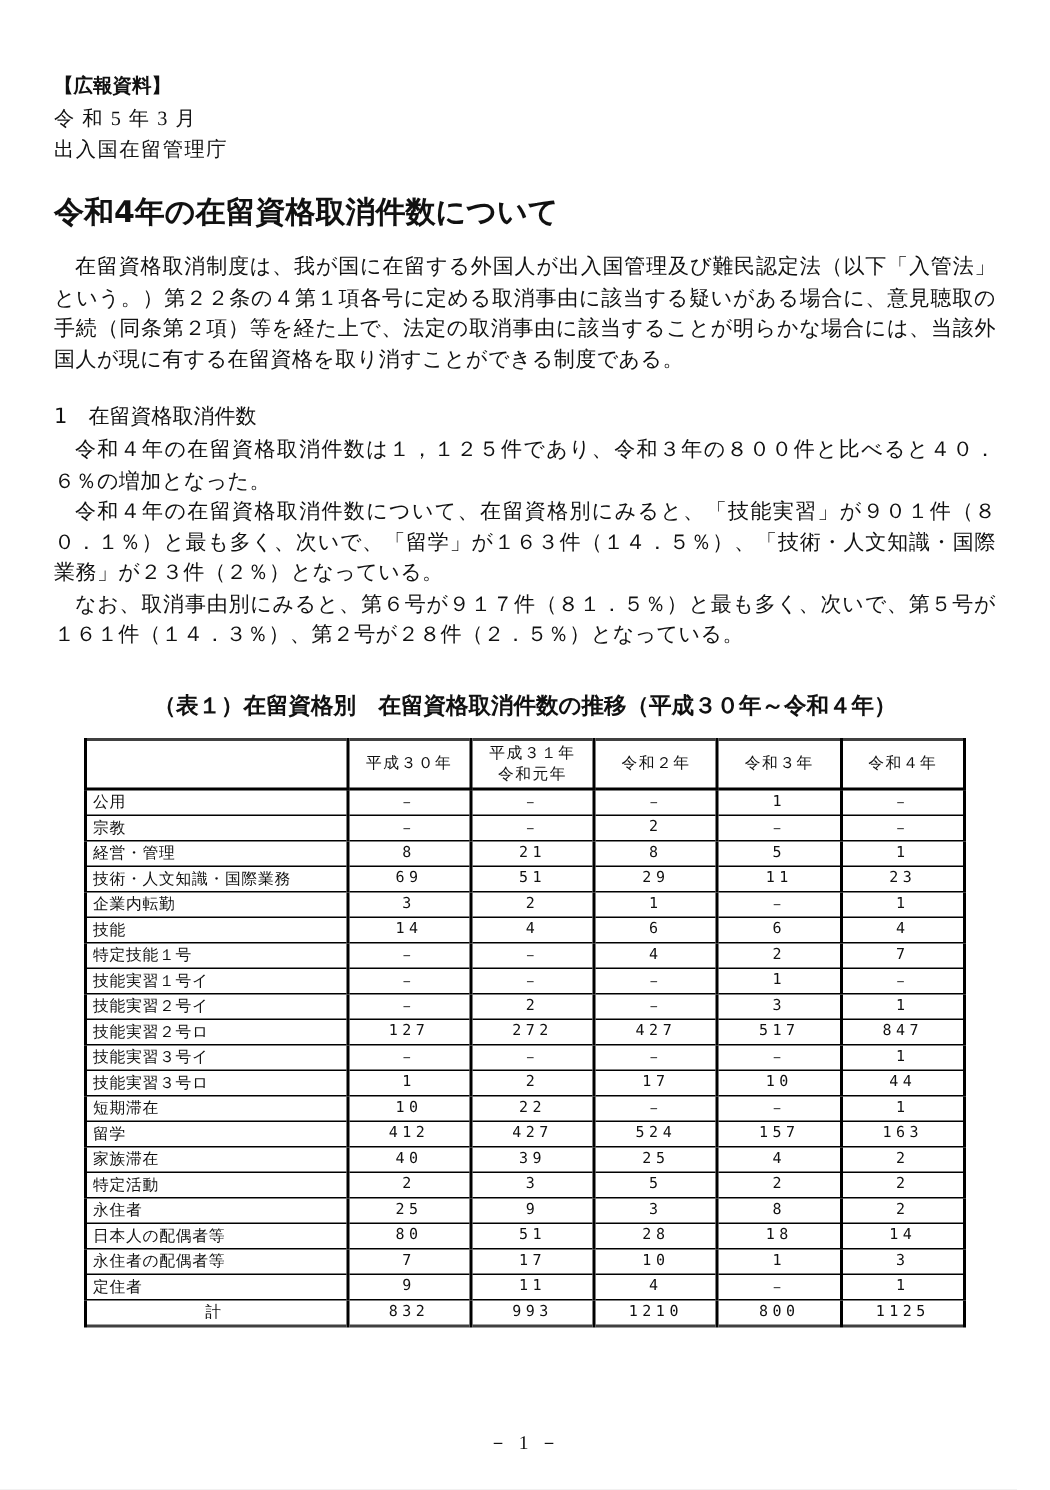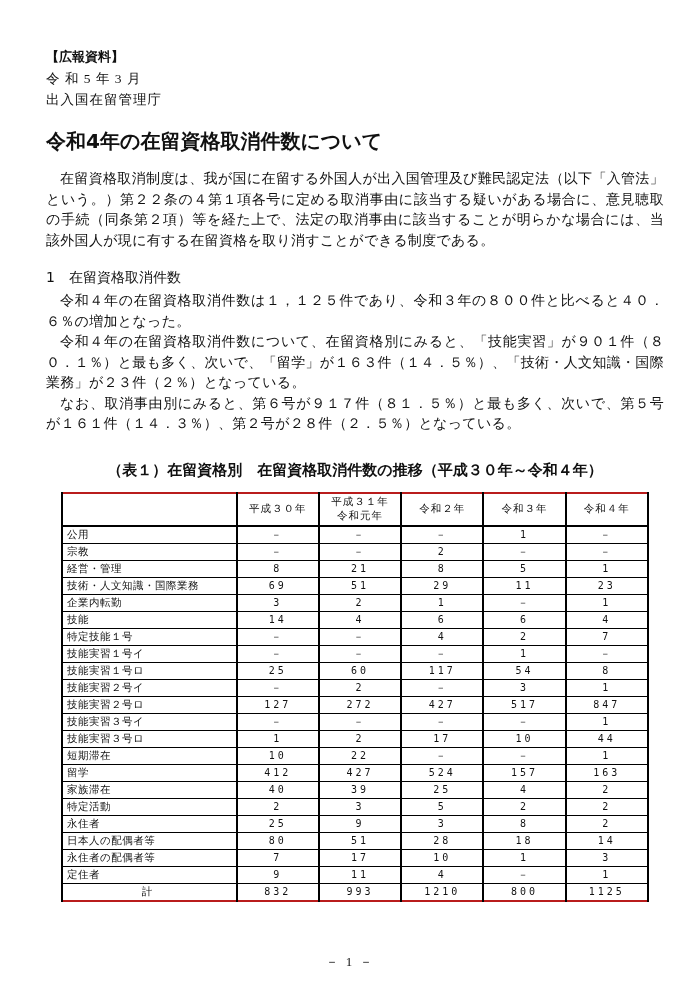--- a/index.html
+++ b/index.html
@@ -6,21 +6,21 @@
   .page{
     position:relative;
     width:700px;height:993px;
     margin:0 auto;
     background:#ffffff;
     color:#111;
     font-family:"Liberation Serif","DejaVu Serif",serif;
     overflow:hidden;
     box-sizing:border-box;
   }
-  .content{padding:48px 36px 0 46px;}
+  .content{padding:48px 36px 0 36px;}
   .header-label{
     font-family:"DejaVu Sans","Liberation Sans",sans-serif;
     font-weight:bold;font-size:13px;
   }
   .date-block{
     font-size:13.5px;
     line-height:21px;
     margin-top:2px;
     margin-right:2px;
     letter-spacing:1px;
@@ -64,21 +64,21 @@
   table.data-table th,
   table.data-table td{
     border-top:1px solid #000;
     border-bottom:1px solid #000;
     border-left:2px solid #000;
     border-right:2px solid #000;
     padding:1px 4px;
     height:15px;
     box-sizing:border-box;
   }
-  table.data-table{border:2px solid #b91c1c;}
+  table.data-table{border:2px solid #404040;}
   table.data-table thead th{
     border-bottom:2px solid #000;
     font-weight:normal;
     text-align:center;
     white-space:pre-line;
     height:33px;
     vertical-align:middle;
     letter-spacing:1px;
   }
   table.data-table col.c-label{width:174px;}
@@ -202,28 +202,20 @@
           </tr>
           <tr>
             <td class="lbl">技能実習１号イ</td>
             <td class="num">－</td>
             <td class="num">－</td>
             <td class="num">－</td>
             <td class="num">1</td>
             <td class="num">－</td>
           </tr>
           <tr>
-            <td class="lbl">技能実習１号ロ</td>
-            <td class="num">25</td>
-            <td class="num">60</td>
-            <td class="num">117</td>
-            <td class="num">54</td>
-            <td class="num">8</td>
-          </tr>
-          <tr>
             <td class="lbl">技能実習２号イ</td>
             <td class="num">－</td>
             <td class="num">2</td>
             <td class="num">－</td>
             <td class="num">3</td>
             <td class="num">1</td>
           </tr>
           <tr>
             <td class="lbl">技能実習２号ロ</td>
             <td class="num">127</td>

